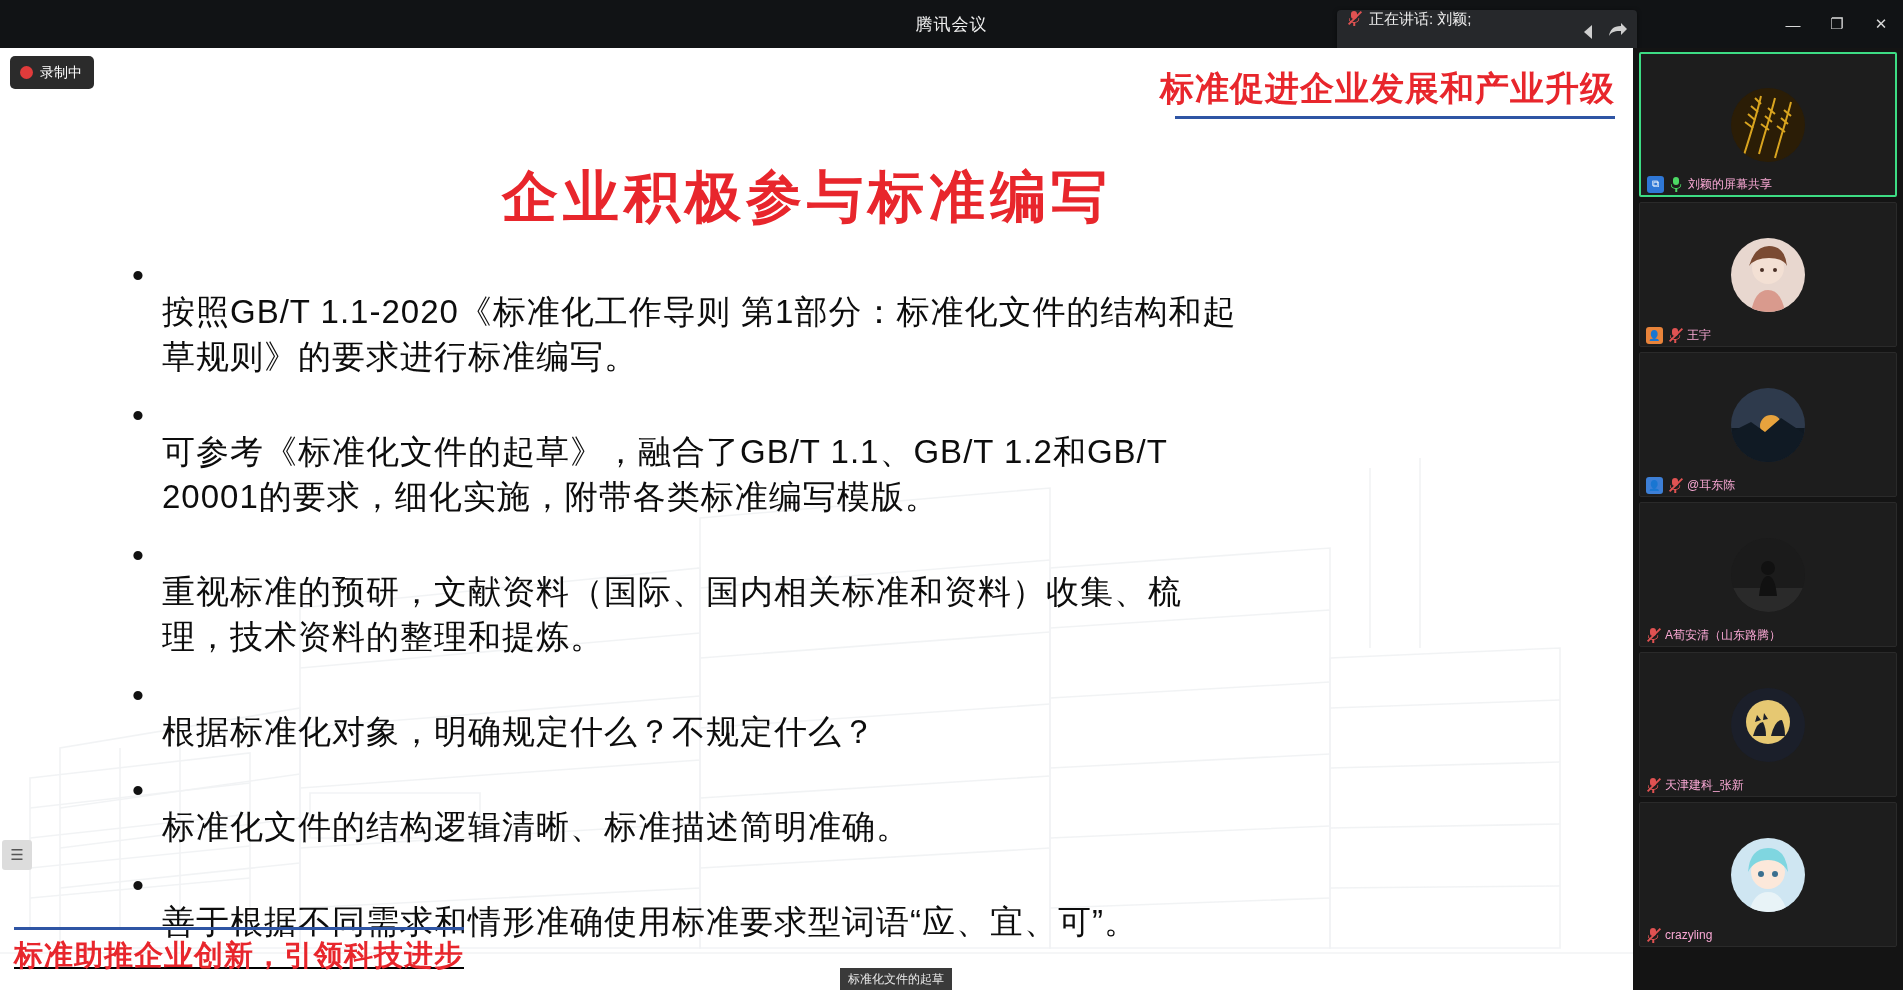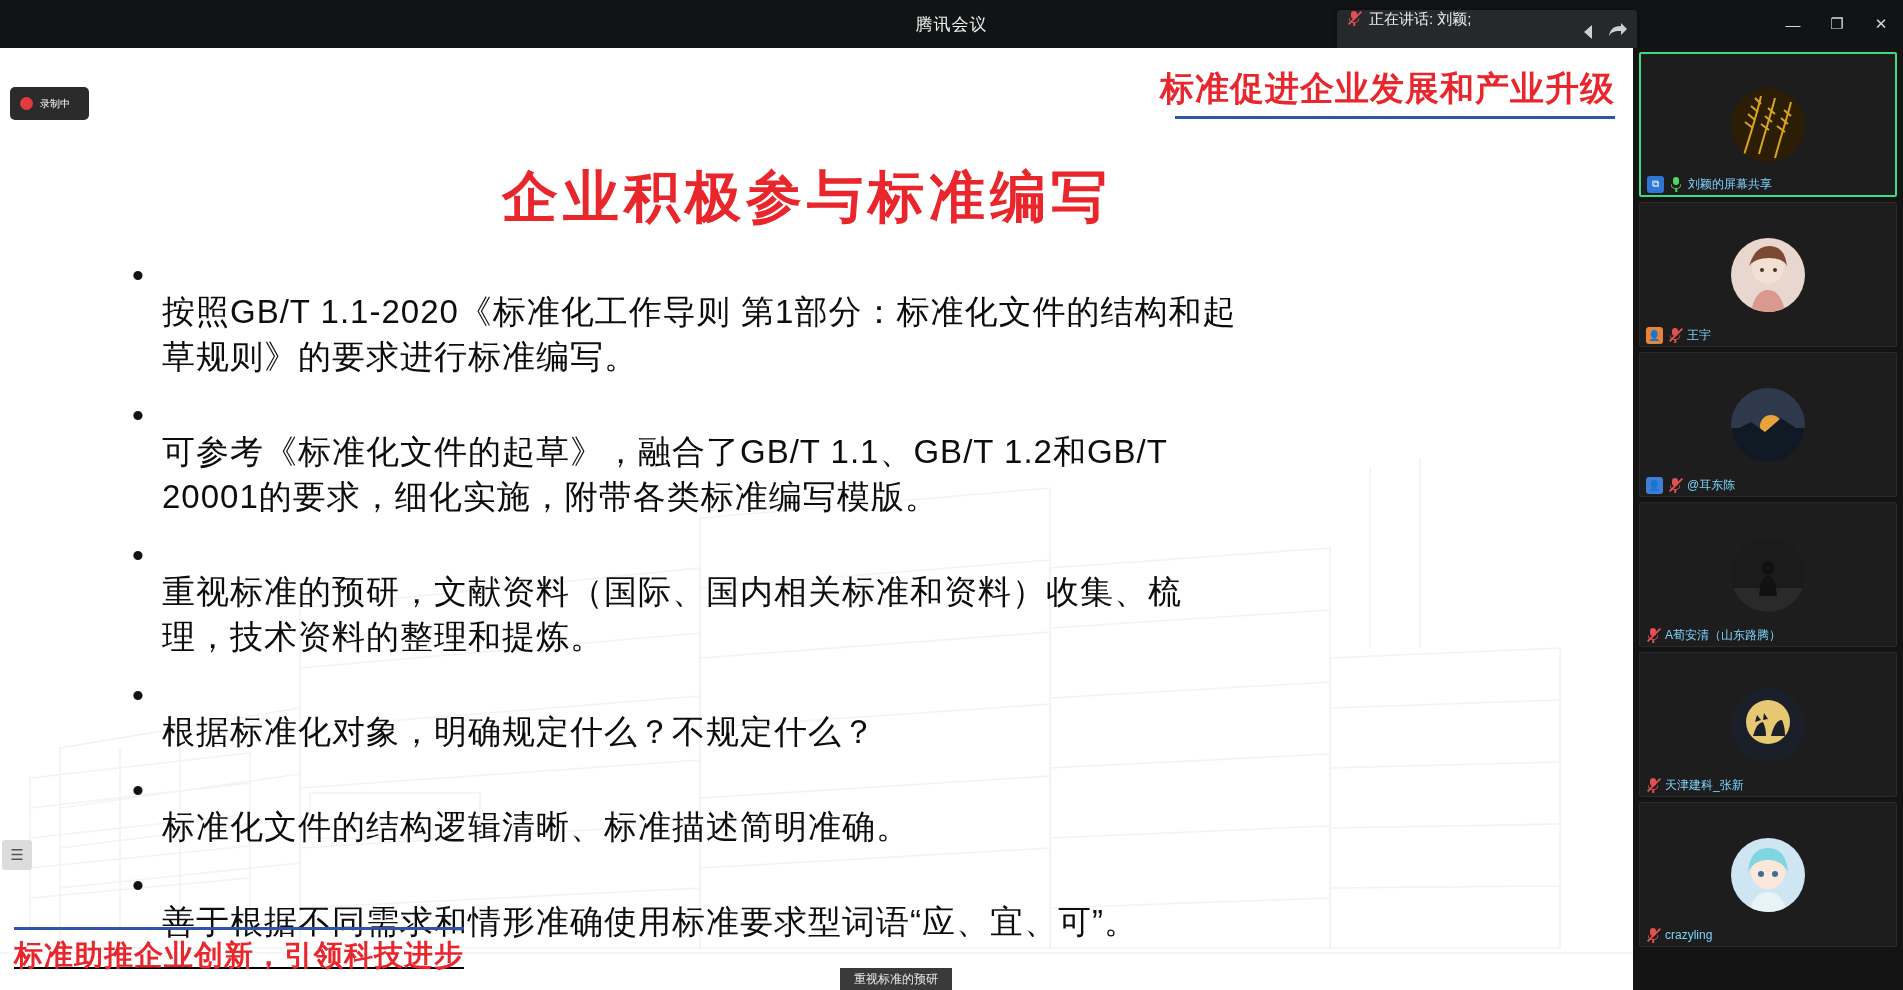--- a/index.html
+++ b/index.html
@@ -47,24 +47,24 @@
     background: #000;
   }
   .slide {
     position: absolute; top: 0; left: 0; width: 1633px; height: 942px;
     background: #ffffff; overflow: hidden;
   }
   
   .bg-art { position: absolute; inset: 0; opacity: .35; }
 
   .rec-badge {
-    position: absolute; left: 10px; top: 39px;
+    position: absolute; left: 10px; top: 8px;
     background: #2b2b2b; color: #fff; border-radius: 5px;
-    height: 33px; padding: 0 19px 0 10px;
-    display: flex; align-items: center; gap: 7px; font-size: 10px;
+    height: 33px; padding: 0 12px 0 10px;
+    display: flex; align-items: center; gap: 7px; font-size: 14px;
     z-index: 6;
   }
   .rec-dot { width: 13px; height: 13px; border-radius: 50%; background: #e13b3b; }
 
   .slide-header {
     position: absolute; right: 18px; top: 18px; text-align: right; z-index: 5;
   }
   .slide-header .hdr-text {
     color: #e8262c; font-size: 34px; font-weight: bold; letter-spacing: 1px;
     font-family: "Liberation Serif", serif;
@@ -129,21 +129,21 @@
   .tile.active { border: 2px solid #3ddc84; }
   .avatar {
     position: absolute; left: 50%; top: 50%; transform: translate(-50%,-50%);
     width: 74px; height: 74px; border-radius: 50%; overflow: hidden;
   }
   .avatar .inner { width: 100%; height: 100%; }
   .tile-bar {
     position: absolute; left: 0; bottom: 0; height: 22px;
     display: flex; align-items: center; gap: 5px; padding: 0 6px;
   }
-  .tile-name { color: #7dd3fc; font-size: 12px; white-space: nowrap; text-align: right; }
+  .tile-name { color: #f9a8d4; font-size: 12px; white-space: nowrap; text-align: right; }
   .badge-sq {
     width: 17px; height: 17px; border-radius: 3px;
     display: flex; align-items: center; justify-content: center; font-size: 10px; color: #fff;
   }
   .badge-share { background: #2f77d6; }
   .badge-orange { background: #e8833a; }
   .badge-blue { background: #3d7fd6; }
   .mic-ic { width: 14px; height: 16px; position: relative; flex: 0 0 14px; }
 
   
@@ -257,21 +257,21 @@
       </div>
 
       <div class="slide-footer">
         <div class="ftr-rule"></div>
         <div class="ftr-text">标准助推企业创新，引领科技进步</div>
       </div>
 
       <div class="slide-side-btn">☰</div>
     </div>
 
-    <div class="taskbar-chip">重视标准的预研</div>
+    <div class="taskbar-chip">标准化文件的起草</div>
   </div>
 
   <div class="rail">
 
     <div class="tile active">
       <div class="avatar">
         <svg class="inner" viewBox="0 0 74 74">
           <rect width="74" height="74" fill="#2b1d06"></rect>
           <g stroke="#d9a41f" stroke-width="2">
             <path d="M12 70 C20 45 26 26 30 8"></path>

